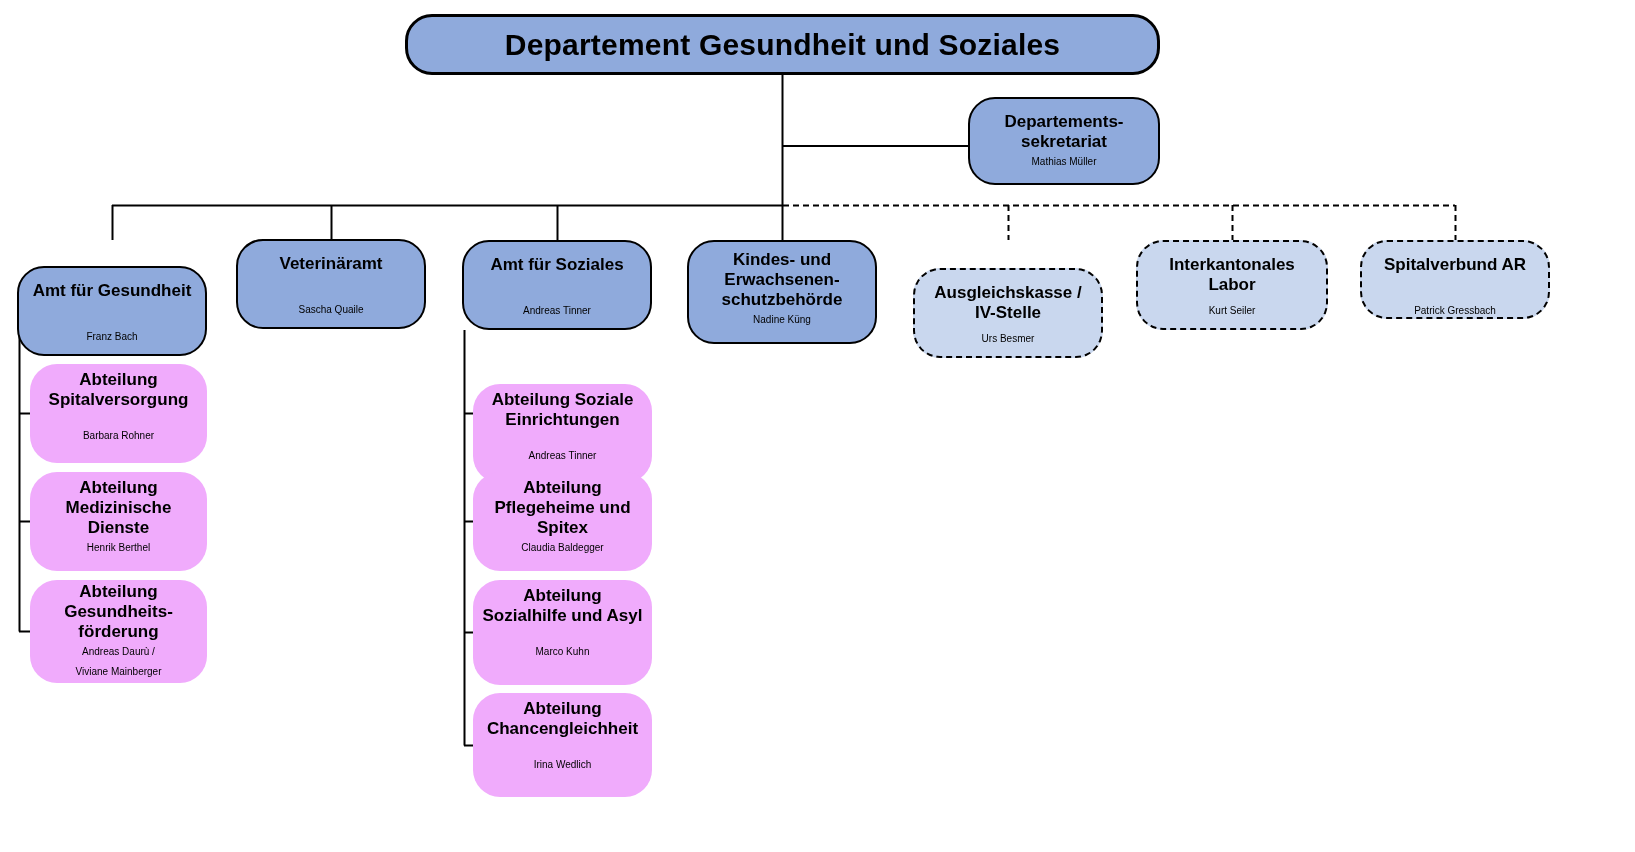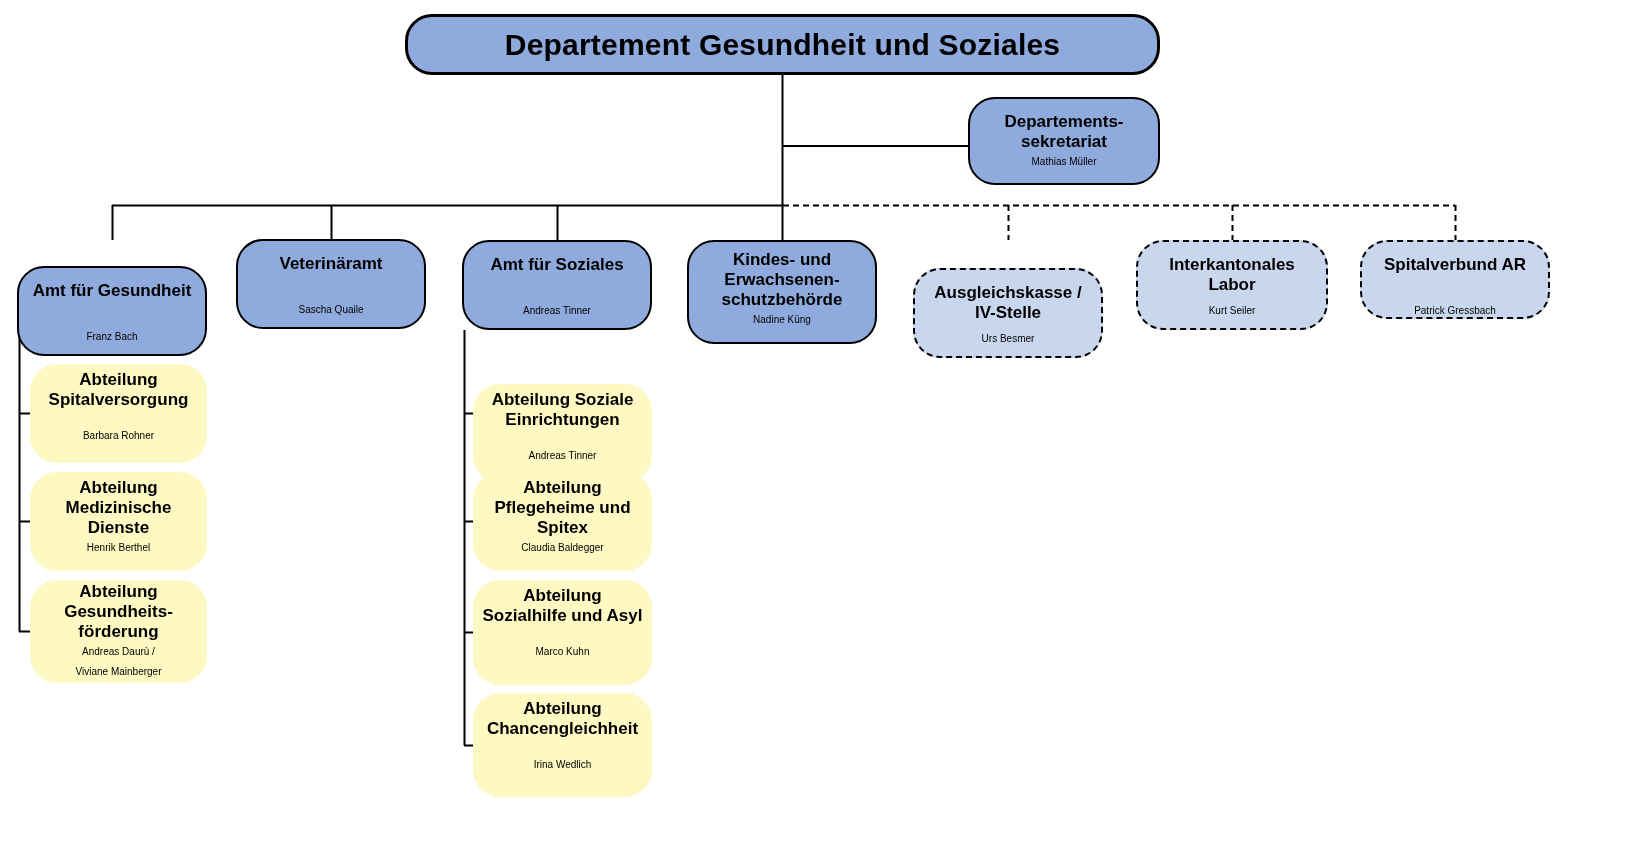--- a/index.html
+++ b/index.html
@@ -7,21 +7,21 @@
   .canvas{position:relative;width:1635px;height:852px;background:#ffffff;overflow:hidden;}
   svg.connectors{position:absolute;left:0;top:0;width:1635px;height:852px;}
   .box{position:absolute;box-sizing:border-box;text-align:center;border-radius:27px;}
   .root-box{
     background:#8FAADC;border:3px solid #000;
     display:flex;align-items:center;justify-content:center;
   }
   .root-title{font-weight:bold;font-size:30px;letter-spacing:.2px;white-space:pre-line;}
   .unit{background:#8FAADC;border:2px solid #000;padding:13px 4px 6px 4px;}
   .unit.dashed{background:#C9D7EE;border:2px dashed #000;}
-  .dept{background:#fef9c3;border:none;padding:6px 4px 6px 4px;}
+  .dept{background:#f0abfc;border:none;padding:6px 4px 6px 4px;}
   .title{font-weight:bold;font-size:17px;line-height:20px;white-space:pre-line;}
   .name{font-size:10px;line-height:20px;white-space:pre-line;}
   .unit .title{min-height:46px;}
   .sec .title{min-height:40px;}
   .dept .title{min-height:56px;}
 </style>
 </head>
 <body>
 
 <div class="canvas">

